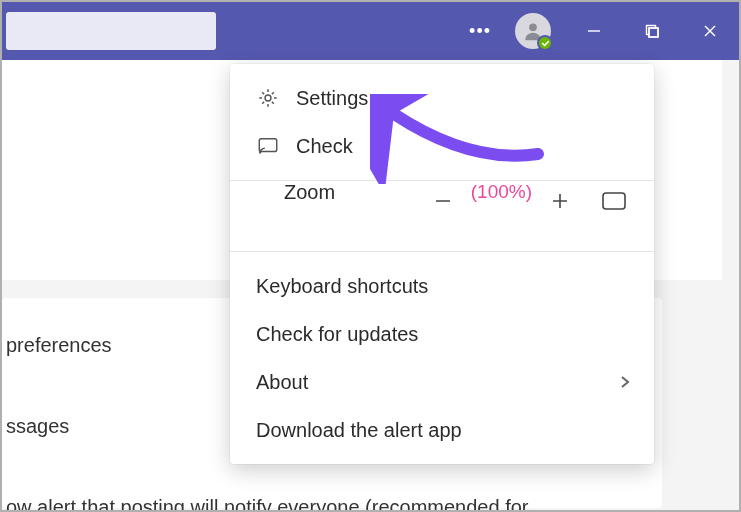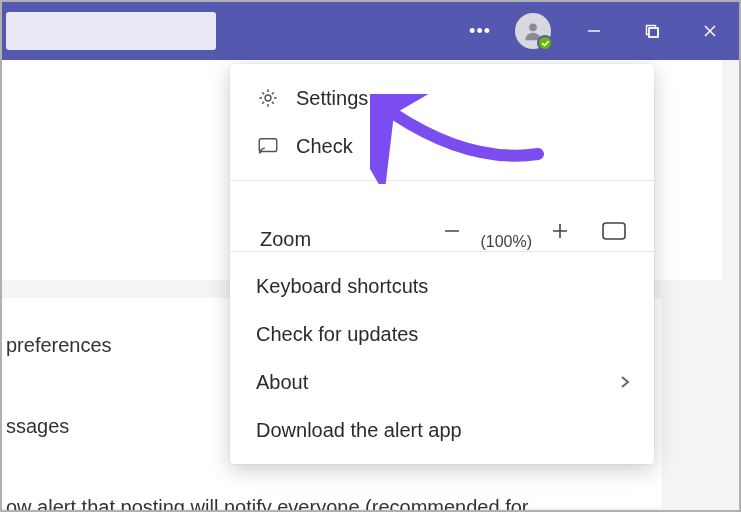--- a/index.html
+++ b/index.html
@@ -127,32 +127,33 @@
     gap: 16px;
     position: relative;
   }
   .menu-item .mi-icon { width: 24px; display:flex; align-items:center; justify-content:center;}
   .menu-item .mi-icon svg { width: 22px; height: 22px; stroke:#555; fill:none; stroke-width:1.6; }
   .menu-item .chev { position:absolute; right:22px; }
   .menu-item .chev svg{ width:14px; height:14px; stroke:#666; stroke-width:2; fill:none;}
   .menu-item.noicon { gap:0;}
   .zoom-row {
     display: flex;
-    align-items: flex-end;
+    align-items: flex-start;
     height: 70px;
     padding: 0 20px 0 30px;
+    margin-left: 24px;
   }
   .zoom-row .zlabel{ flex: 0 0 auto; }
   .zoom-spacer{ flex:1; }
   .zbtn {
     width: 40px; height:40px; display:flex; align-items:center; justify-content:center;
     cursor:pointer; color:#444; font-size:26px; font-weight:300;
   }
   .zbtn svg{ width:20px; height:20px; stroke:#444; stroke-width:1.6; fill:none; }
-  .zval { padding: 0 8px; font-size:16px; color:#404040; }
+  .zval { padding: 0 8px; font-size:19px; color:#ec4899; }
   .fullbtn{ margin-left:14px; width:40px; height:40px; display:flex; align-items:center; justify-content:center; cursor:pointer;}
   .fullbtn svg{ width:26px; height:20px; stroke:#444; stroke-width:1.6; fill:none;}
   .arrow-annot {
     position: absolute;
     top: 92px;
     left: 368px;
     pointer-events: none;
   }
 </style>
 </head>

